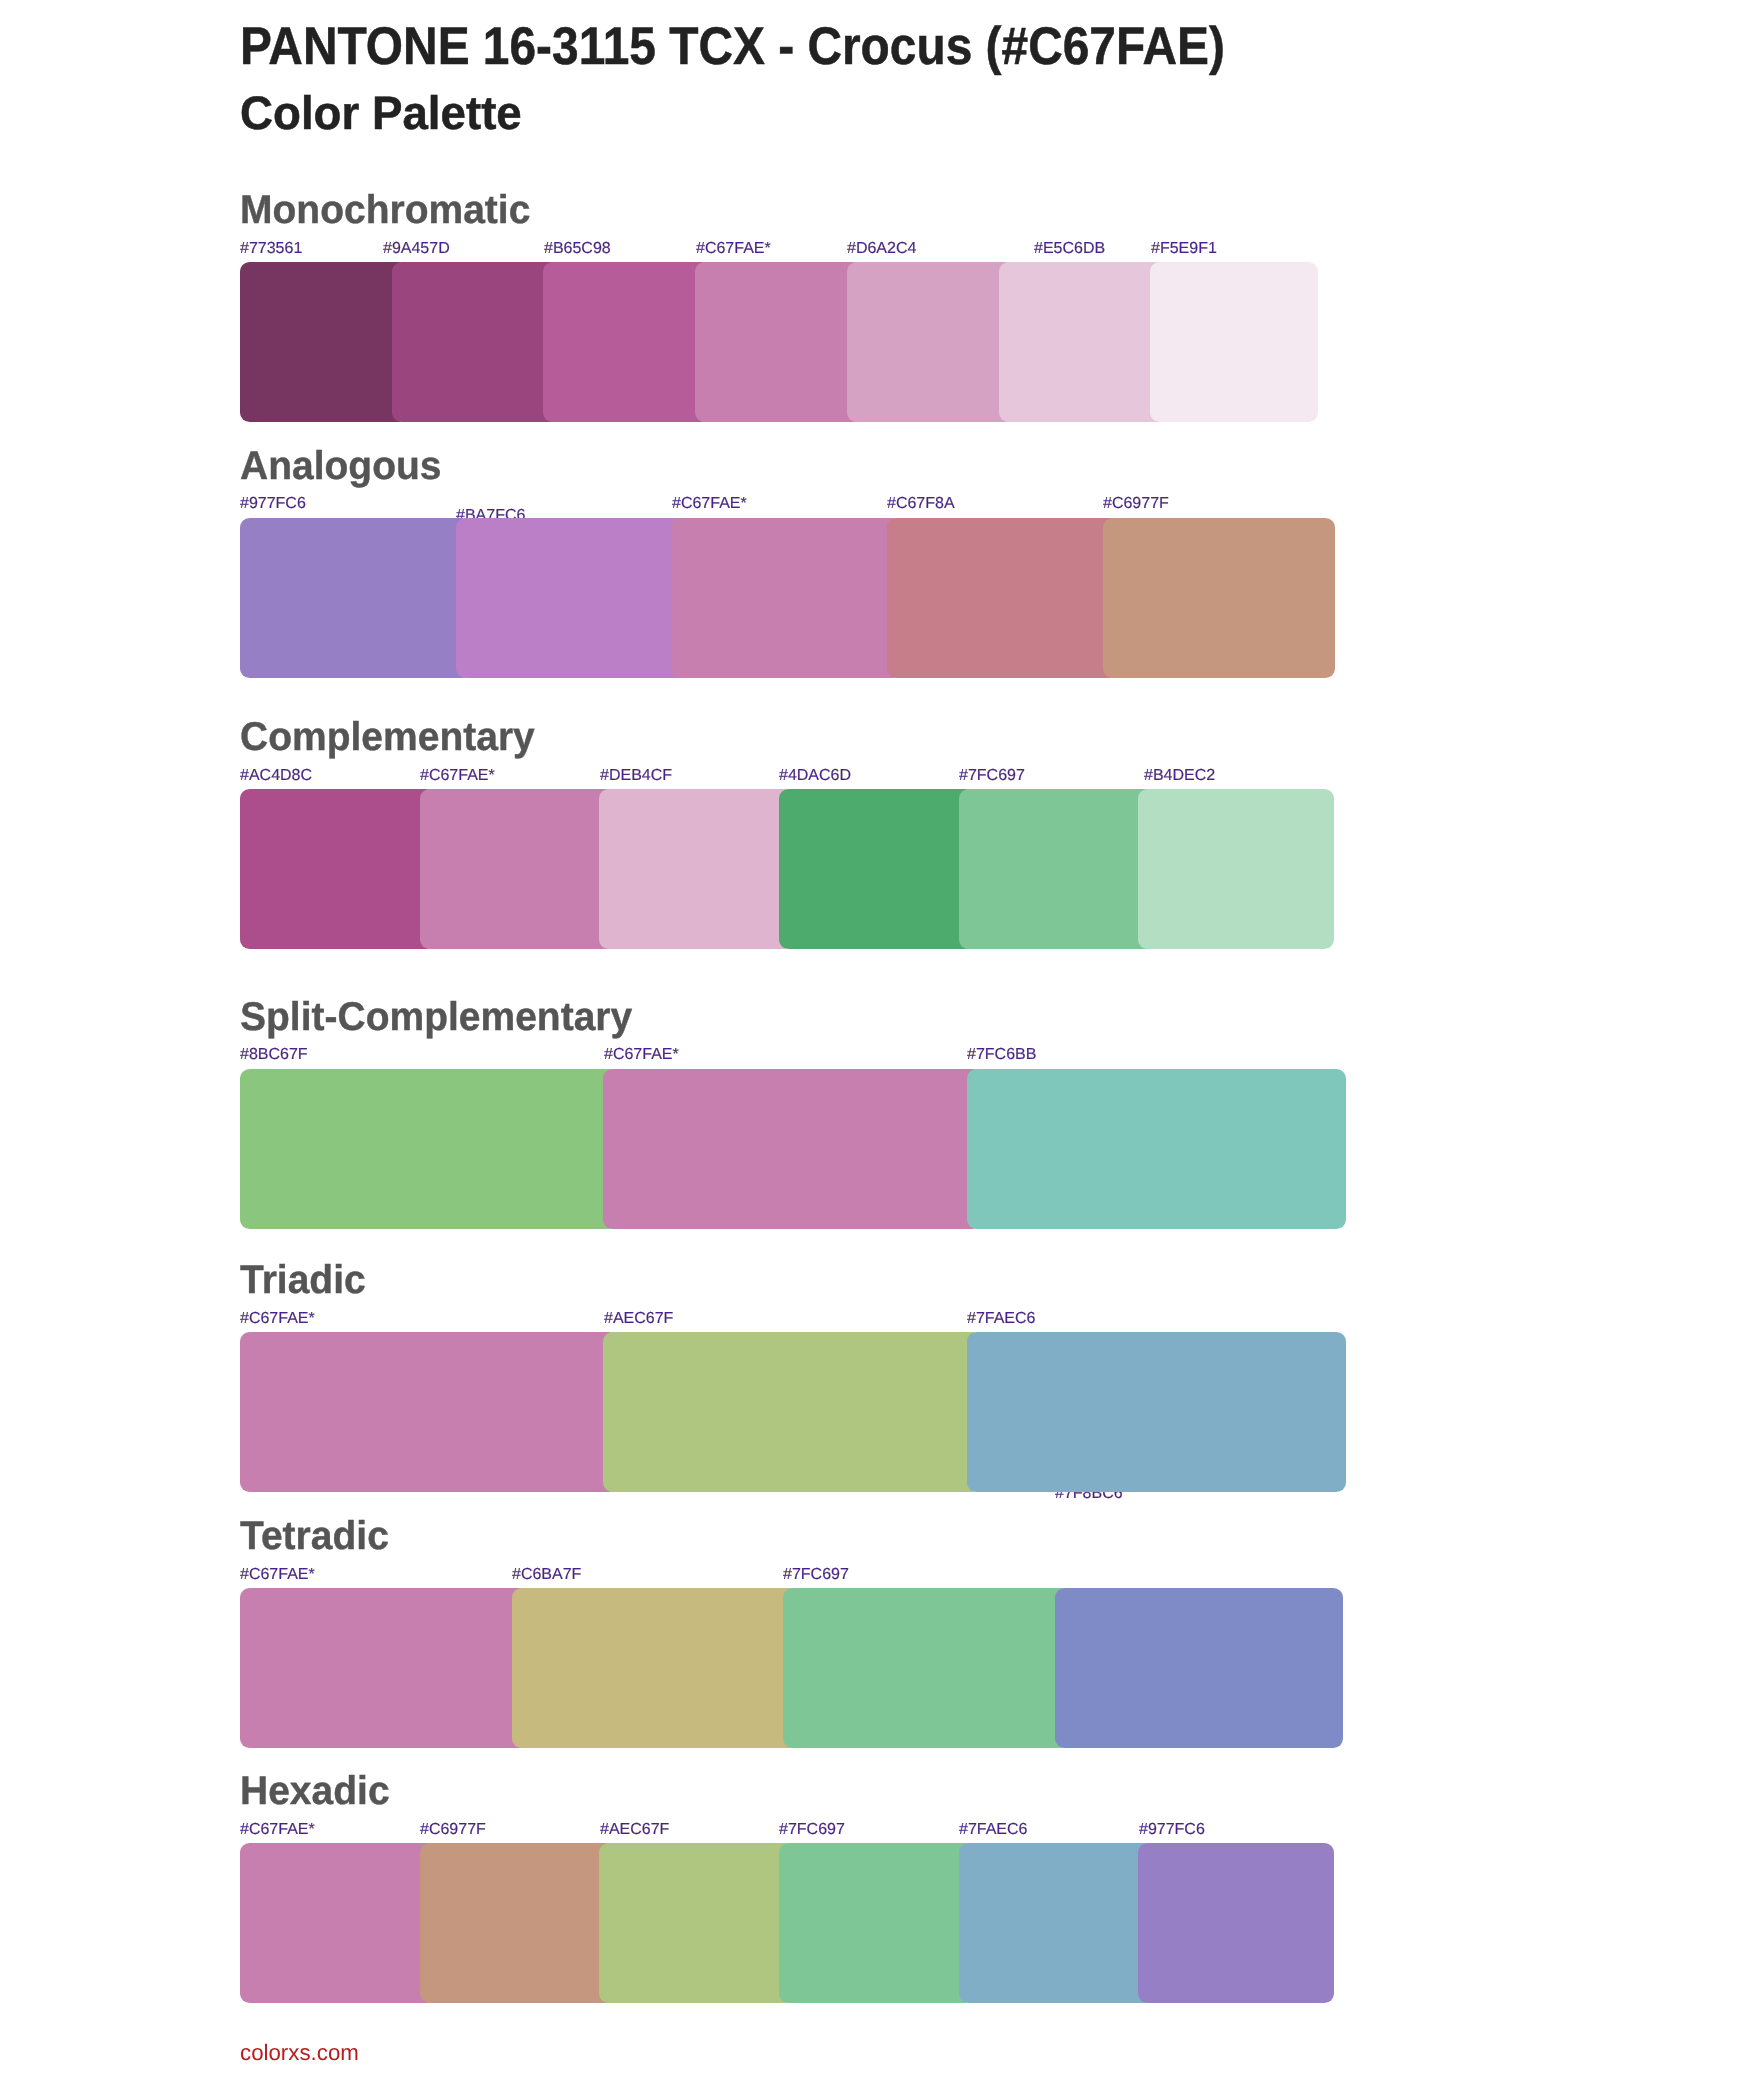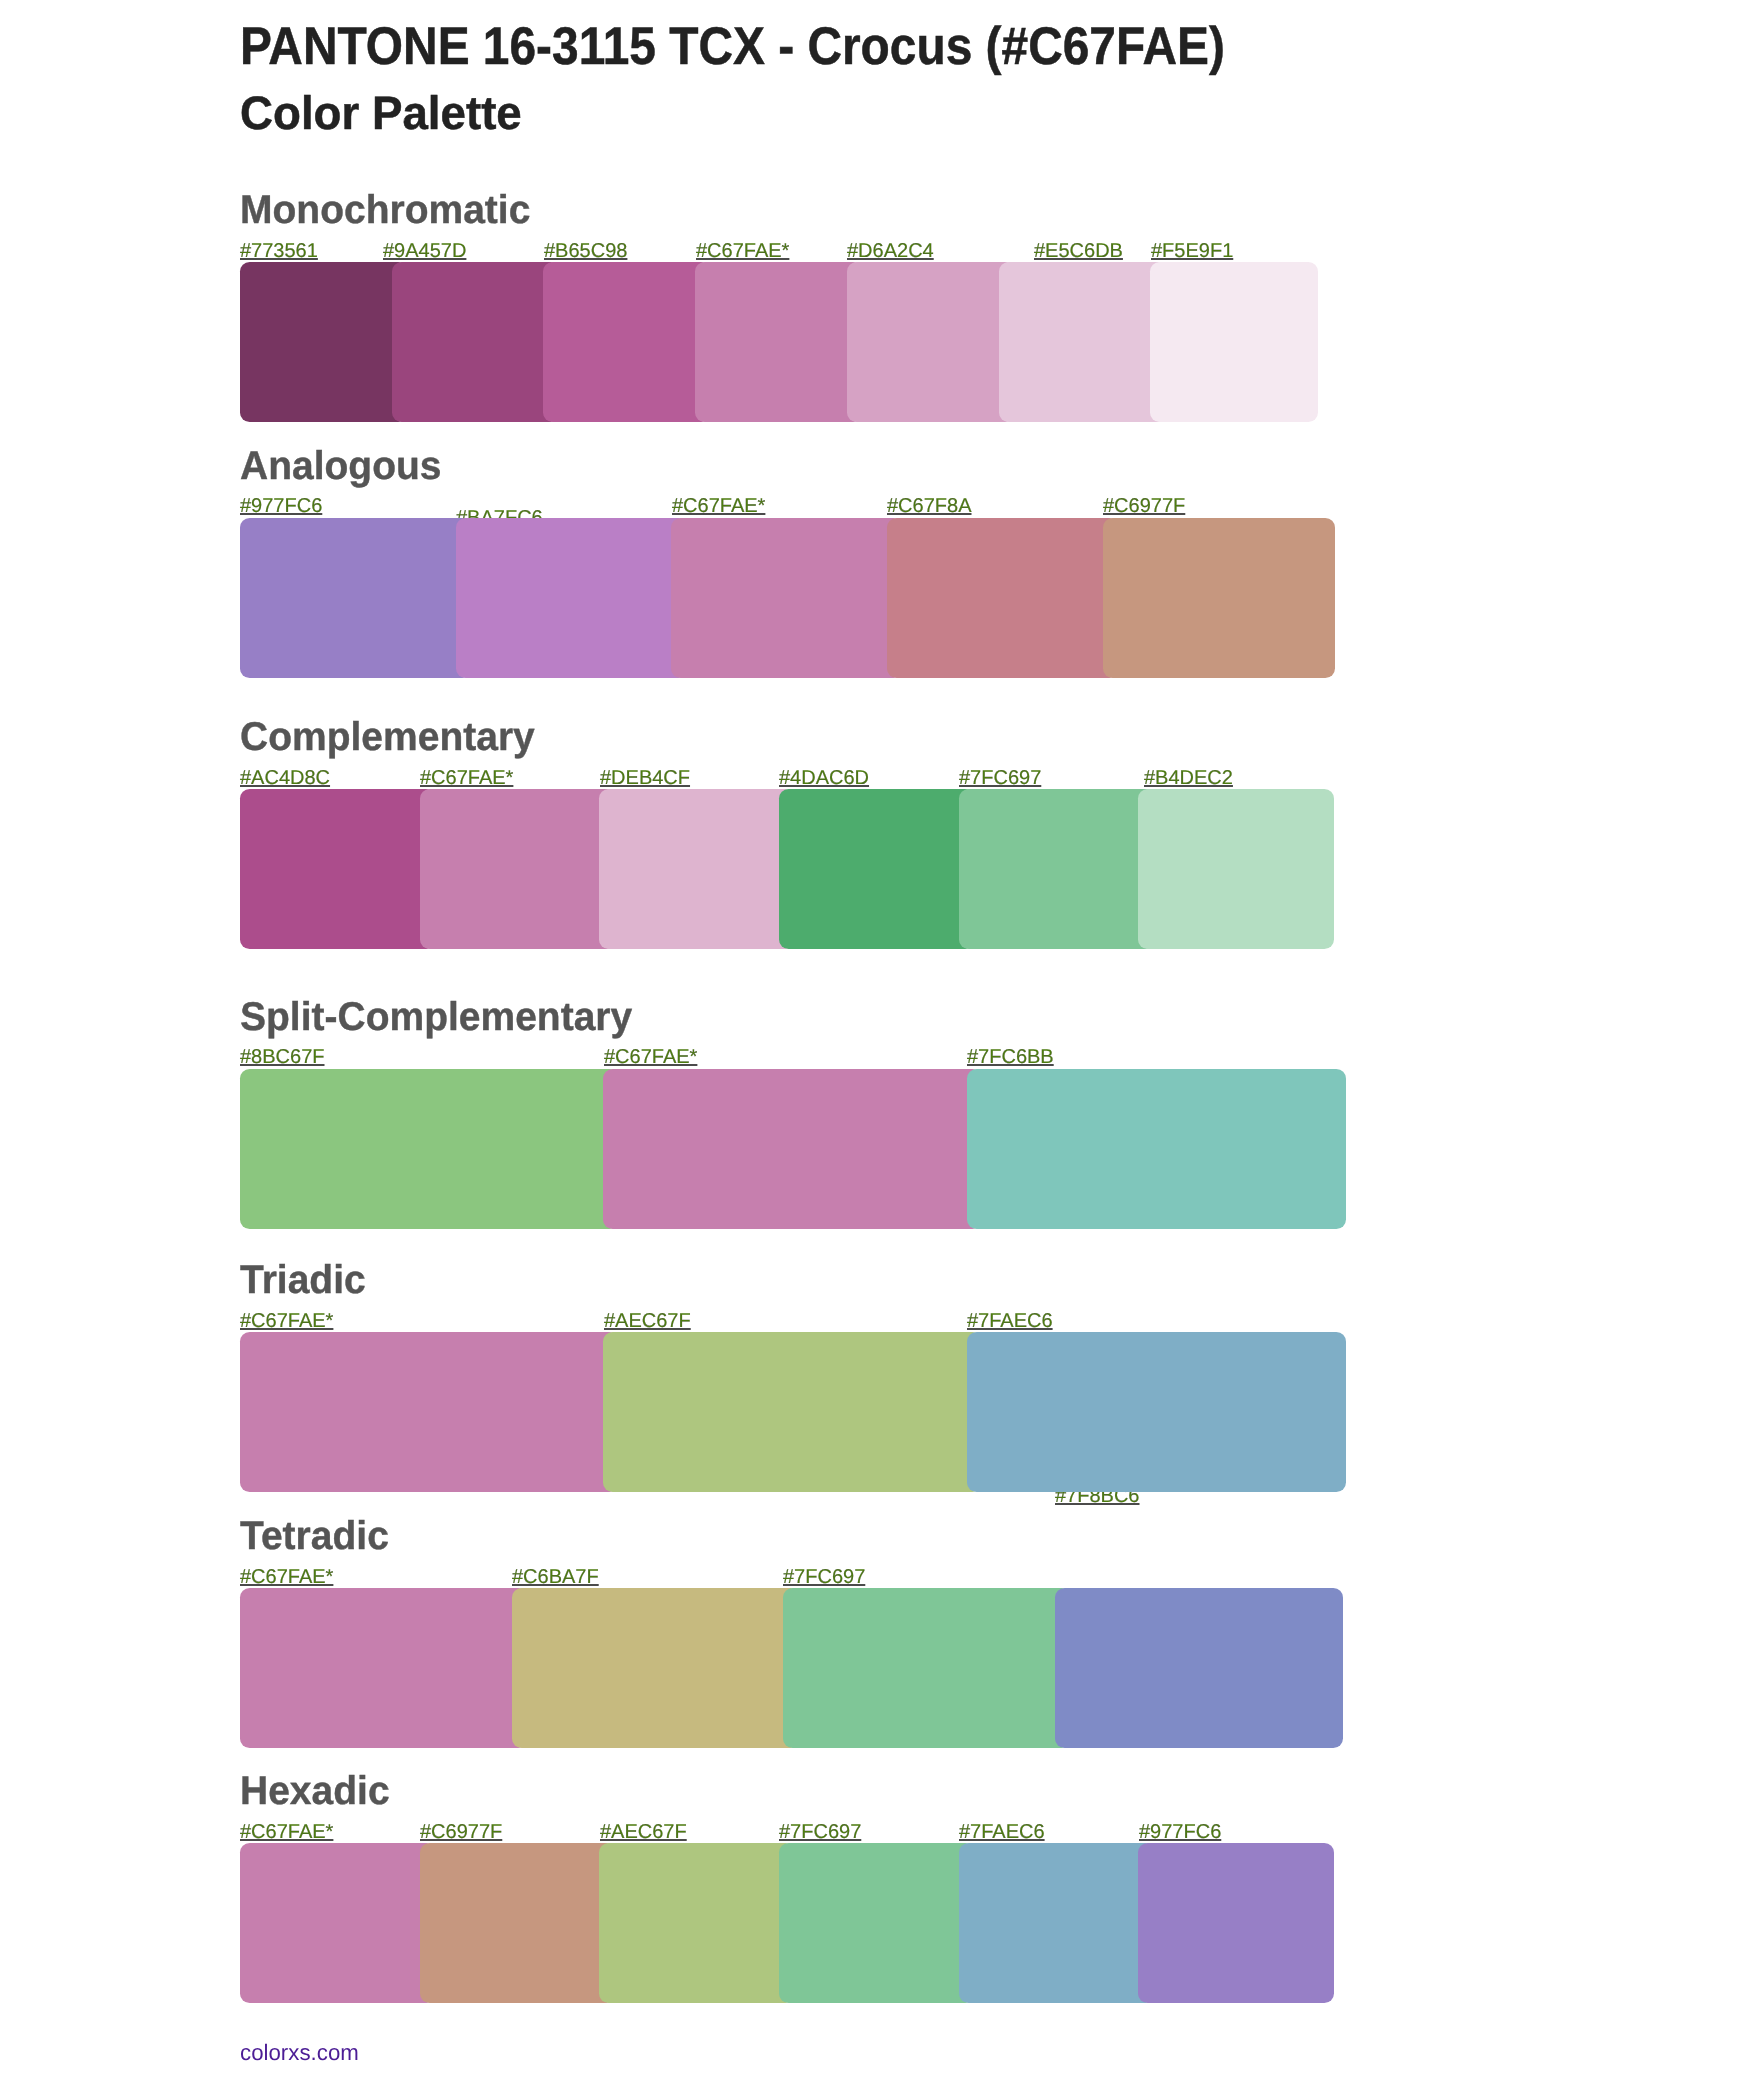--- a/index.html
+++ b/index.html
@@ -20,25 +20,25 @@
             -webkit-text-stroke:0.5px #222222;
             transform:scaleX(0.972) translateZ(0);transform-origin:left top;}
 
   .sec-head{position:absolute;font-size:40px;font-weight:700;
             color:#555555;white-space:nowrap;line-height:1;
             -webkit-text-stroke:0.4px #555555;
             transform:scaleX(0.975) translateZ(0);transform-origin:left top;}
   .section{display:block;}
   .row{position:absolute;}
   .sw{position:absolute;top:0;border-radius:9.6px;}
-  .lbl{position:absolute;font-size:20px;color:#4d7c0f;white-space:nowrap;line-height:1;
+  .lbl{position:absolute;font-size:16px;color:#4c1d95;white-space:nowrap;line-height:1;
        -webkit-text-stroke:0.2px #4b4b4b;
-       transform:translateZ(0);text-decoration:underline;}
+       transform:translateZ(0);}
 
-  .footer{position:absolute;left:240px;font-size:22.4px;color:#4c1d95;line-height:1;
+  .footer{position:absolute;left:240px;font-size:22.4px;color:#b91c1c;line-height:1;
           transform:scaleX(0.995) translateZ(0);transform-origin:left top;}
 </style>
 </head>
 <body>
 
 <div class="page">
   <div class="title" style="top:20px">PANTONE 16-3115 TCX - Crocus (#C67FAE)</div>
   <div class="subtitle" style="top:89px">Color Palette</div>
 
   <section class="section">

